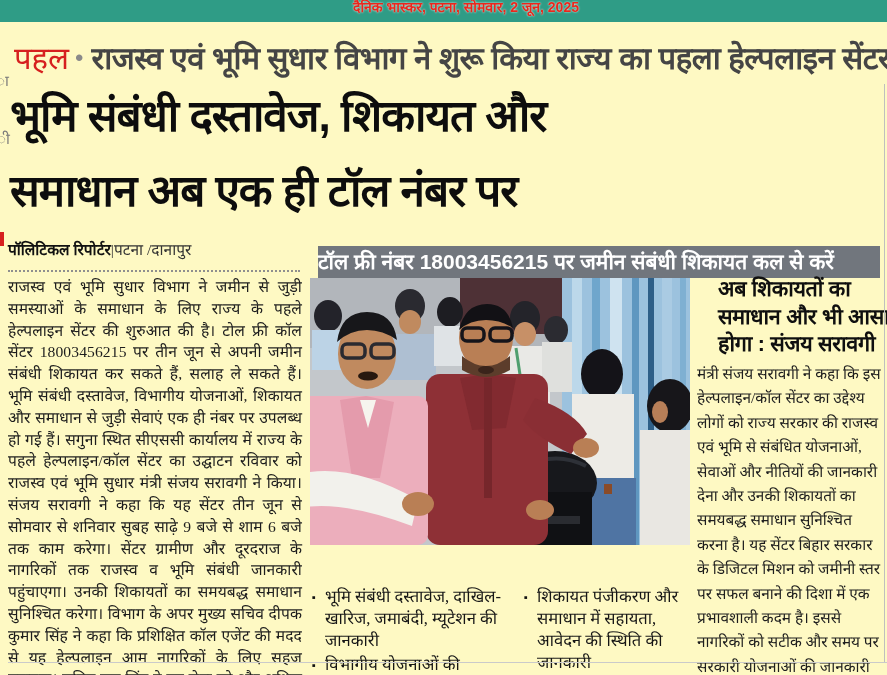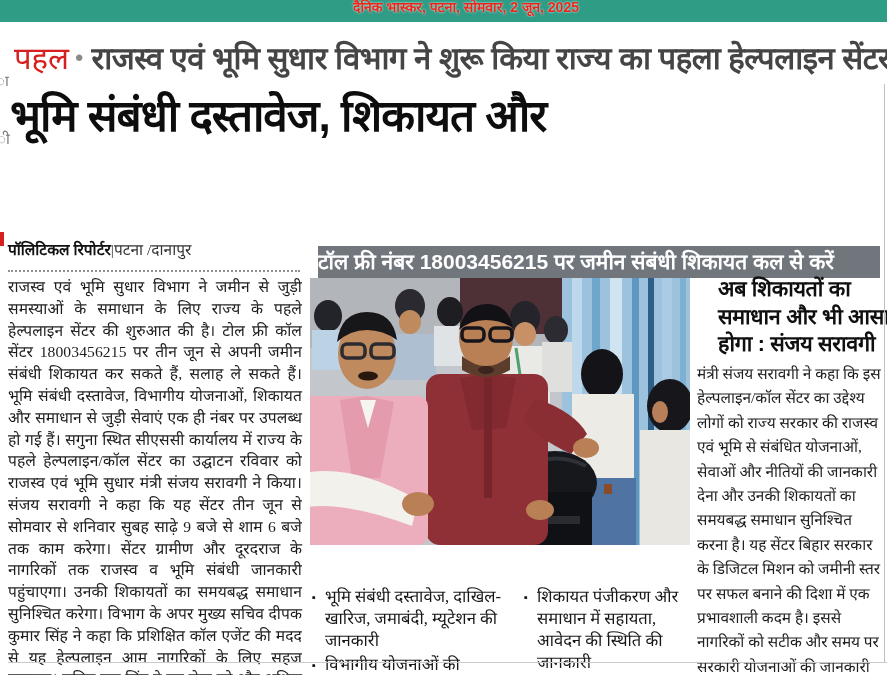--- a/index.html
+++ b/index.html
@@ -1,18 +1,18 @@
 <!DOCTYPE html>
 <html lang="hi"><head>
 <meta charset="utf-8">
 <style>
   html,body{margin:0;padding:0;background:#e9e9e9;}
   .page{
     position:relative;width:887px;height:675px;margin:0 auto;
-    background:#ffffff;overflow:hidden;
+    background:#fef9c3;overflow:hidden;
     font-family:"Liberation Serif","DejaVu Serif",serif;
   }
   
   .topbar{
     position:absolute;left:0;top:0;width:887px;height:22px;
     background:#2f9c86;
   }
   .mast{
     position:absolute;left:0;top:-3px;width:100%;
     text-align:center;padding-left:45px;box-sizing:border-box;
@@ -96,20 +96,21 @@
 
   <div class="topbar"></div>
   <div class="mast">दैनिक भास्कर, पटना, सोमवार, 2 जून, 2025</div>
 
   <div class="kicker">
     <span class="lbl">पहल</span><span class="dot">•</span><span class="txt">राजस्व एवं भूमि सुधार विभाग ने शुरू किया राज्य का पहला हेल्पलाइन सेंटर</span>
   </div>
 
   <div class="headline">
     <div>भूमि संबंधी दस्तावेज, शिकायत और</div>
+    <div>समाधान अब एक ही टॉल नंबर पर</div>
   </div>
 
   <div class="byline">
     <span class="rep">पॉलिटिकल रिपोर्टर</span><span class="loc">|पटना /दानापुर</span>
   </div>
 
   <div class="leftbody">राजस्व एवं भूमि सुधार विभाग ने जमीन से जुड़ी समस्याओं के समाधान के लिए राज्य के पहले हेल्पलाइन सेंटर की शुरुआत की है। टोल फ्री कॉल सेंटर 18003456215 पर तीन जून से अपनी जमीन संबंधी शिकायत कर सकते हैं, सलाह ले सकते हैं। भूमि संबंधी दस्तावेज, विभागीय योजनाओं, शिकायत और समाधान से जुड़ी सेवाएं एक ही नंबर पर उपलब्ध हो गई हैं। सगुना स्थित सीएससी कार्यालय में राज्य के पहले हेल्पलाइन/कॉल सेंटर का उद्घाटन रविवार को राजस्व एवं भूमि सुधार मंत्री संजय सरावगी ने किया। संजय सरावगी ने कहा कि यह सेंटर तीन जून से सोमवार से शनिवार सुबह साढ़े 9 बजे से शाम 6 बजे तक काम करेगा। सेंटर ग्रामीण और दूरदराज के नागरिकों तक राजस्व व भूमि संबंधी जानकारी पहुंचाएगा। उनकी शिकायतों का समयबद्ध समाधान सुनिश्चित करेगा। विभाग के अपर मुख्य सचिव दीपक कुमार सिंह ने कहा कि प्रशिक्षित कॉल एजेंट की मदद से यह हेल्पलाइन आम नागरिकों के लिए सहज बनाएगा। सचिव जय सिंह ने हम सेवा को और अधिक पारदर्शी, सुलभ और उत्तरदायी बनाएंगे। सीएससी बिहार के स्टेट हेड संतोष तिवारी ने कहा कि सीएससी नेटवर्क की पहुंच हर पंचायत तक है।</div>
 
   <div class="banner">टॉल फ्री नंबर 18003456215 पर जमीन संबंधी शिकायत कल से करें</div>
 

